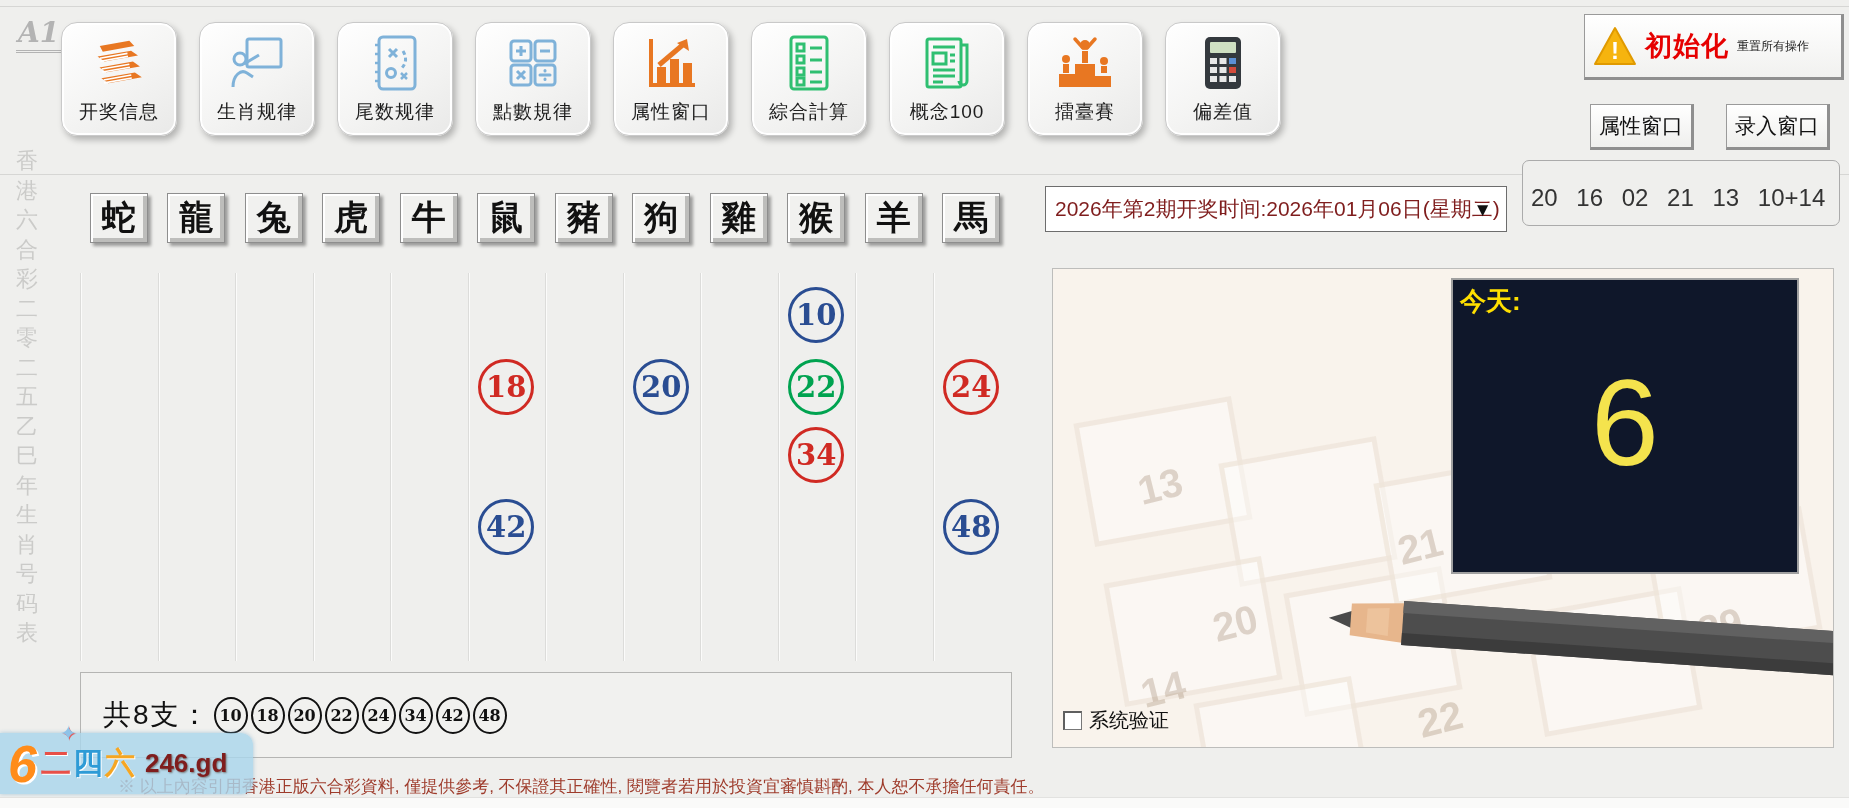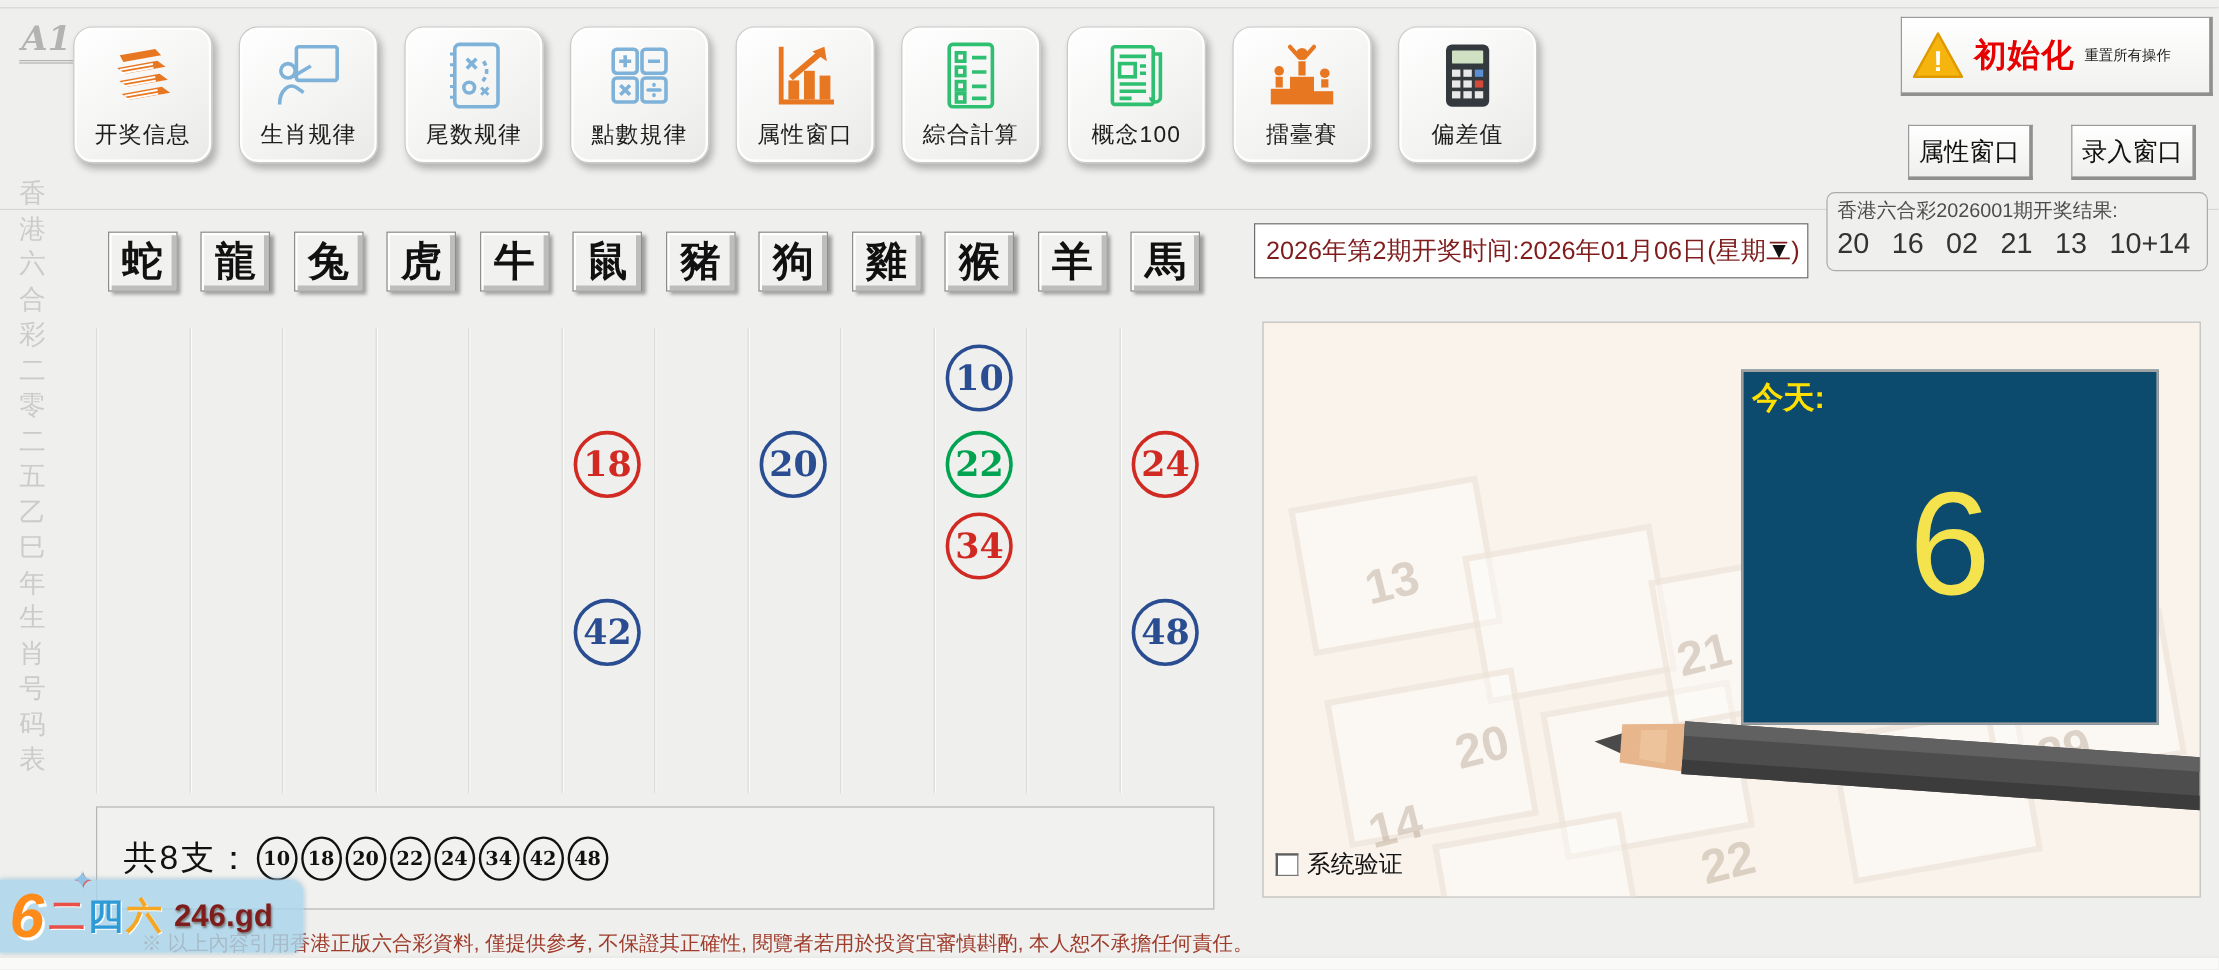--- a/index.html
+++ b/index.html
@@ -37,21 +37,21 @@
         font-size:34px;font-weight:bold;color:#111;display:flex;align-items:center;justify-content:center;
         cursor:pointer;padding:0;font-family:"Liberation Sans",sans-serif;}
   
   .combo{position:absolute;left:1045px;top:186px;width:460px;height:44px;background:#ffffff;border:1px solid #6d6d6d;
         display:flex;align-items:center;cursor:pointer;}
   .combo-text{font-size:21px;color:#7f1d1d;margin-left:9px;white-space:nowrap;}
   .combo-arrow{position:absolute;right:14px;top:12px;font-size:19px;color:#111;}
   .result-box{position:absolute;left:1522px;top:160px;width:318px;height:66px;border:1px solid #ababab;
         border-radius:7px;background:#efefed;padding:4px 8px;box-sizing:border-box;}
   .result-title{font-size:16.5px;color:#4c4c4c;white-space:nowrap;}
-  .result-nums{font-size:24px;color:#333;margin-top:3px;word-spacing:12px;white-space:nowrap;}
+  .result-nums{font-size:24px;color:#333;margin-top:19px;word-spacing:12px;white-space:nowrap;}
   
   .grid{position:absolute;left:80px;top:273px;width:931px;height:388px;display:flex;}
   .gcol{width:77.5px;box-sizing:border-box;border-left:1px solid #dcdcda;box-shadow:inset 1px 0 0 #fbfbfa;}
   .ball{position:absolute;width:50px;height:50px;border-radius:50%;border:3px solid #000;background:transparent;
         display:flex;align-items:center;justify-content:center;font-family:"DejaVu Serif",serif;
         font-size:29px;font-weight:bold;}
   
   .summary{position:absolute;left:80px;top:672px;width:930px;height:84px;border:1px solid #b5b5b3;background:#f1f1ef;
         display:flex;align-items:center;}
   .sum-label{font-size:28px;color:#111;margin-left:22px;letter-spacing:2px;}
@@ -69,21 +69,21 @@
   .wm-text span:nth-child(2){color:#2e9bd6;}
   .wm-text span:nth-child(3){color:#f5a623;}
   .wm-domain{font-size:26px;font-weight:bold;color:#7f1d1d;margin-left:8px;text-shadow:1px 1px 2px #777;}
   .wm-spark{position:absolute;left:60px;top:-12px;font-size:20px;color:#8fc3e8;text-shadow:1px 1px 0 #e06060;}
   
   .cal-panel{position:absolute;left:1052px;top:268px;width:782px;height:480px;background:#f9f3ec;
         border:1px solid #bdbdbb;box-sizing:border-box;overflow:hidden;}
   .cal-square{position:absolute;background:rgba(255,255,255,0.38);border:5px solid rgba(234,220,205,0.55);
         transform:rotate(-10deg);}
   .cal-num{position:absolute;font-size:40px;color:rgba(160,136,112,0.33);transform:rotate(-14deg);font-weight:bold;}
-  .red-card{position:absolute;left:398px;top:9px;width:344px;height:292px;background:#0c4a6e;border:2px solid #a0a0a0;margin-top:30px;}
+  .red-card{position:absolute;left:398px;top:9px;width:344px;height:292px;background:#0f172a;border:2px solid #a0a0a0;}
   .today-label{position:absolute;left:7px;top:4px;font-size:26px;font-weight:bold;color:#ffe000;}
   .card-month{position:absolute;left:0;top:26px;width:100%;text-align:center;font-size:36px;color:#ffffff;}
   .card-day{position:absolute;left:0;top:70px;width:100%;text-align:center;font-size:122px;color:#f4e34d;line-height:1.2;}
   .card-detail{position:absolute;left:0;top:228px;width:100%;text-align:center;font-size:28px;color:#ffffff;}
   .verify{position:absolute;left:10px;top:438px;display:flex;align-items:center;cursor:pointer;}
   .verify-box{width:16px;height:16px;background:#ffffff;border:1px solid #777;
         border-top:2px solid #5f5f5f;border-left:2px solid #5f5f5f;}
   .verify-label{font-size:20px;color:#111;margin-left:7px;}
   .pencil{position:absolute;left:265px;top:315px;width:540px;height:110px;transform:rotate(4deg);}
   .bottom-strip{position:absolute;left:0;top:797px;width:1849px;height:11px;background:#fafaf9;border-top:1px solid #e2e2e0;}
@@ -289,21 +289,20 @@
         <button class="zbtn">馬</button>
       </div>
     </div>
 
   <div class="combo">
     <span class="combo-text">2026年第2期开奖时间:2026年01月06日(星期二)</span>
     <span class="combo-arrow">▼</span>
   </div>
 
   <div class="result-box">
-    <div class="result-title">香港六合彩2026001期开奖结果:</div>
     <div class="result-nums">20 16 02 21 13 10+14</div>
   </div>
 
   <div class="grid" id="grid">
       <div class="gcol"></div>
       <div class="gcol"></div>
       <div class="gcol"></div>
       <div class="gcol"></div>
       <div class="gcol"></div>
       <div class="gcol"></div>

